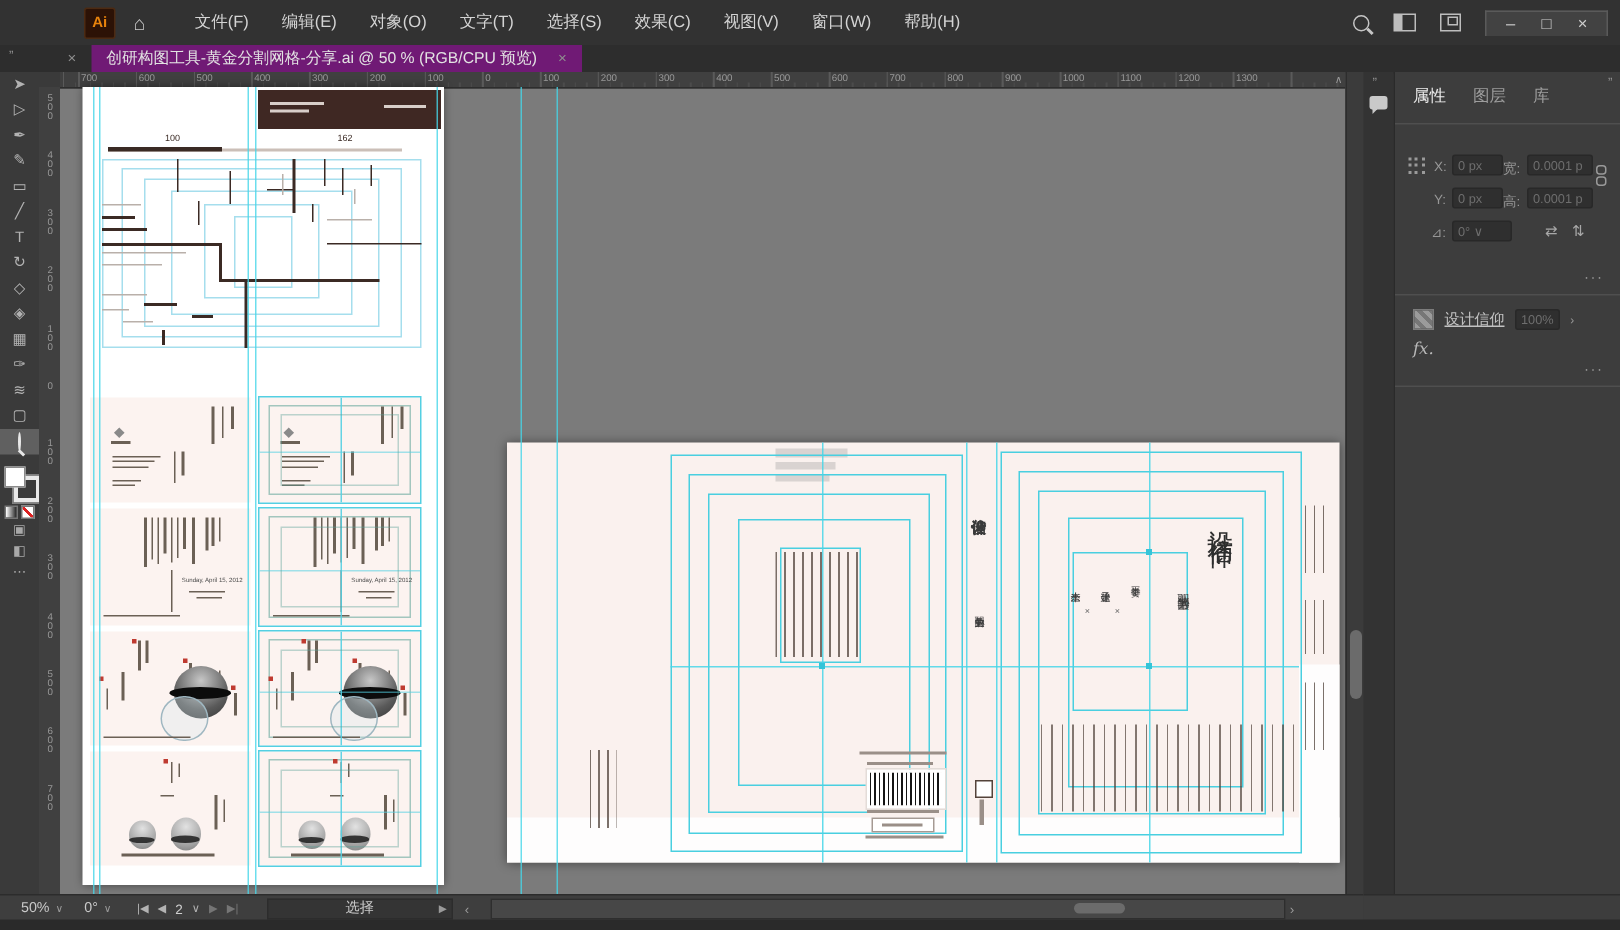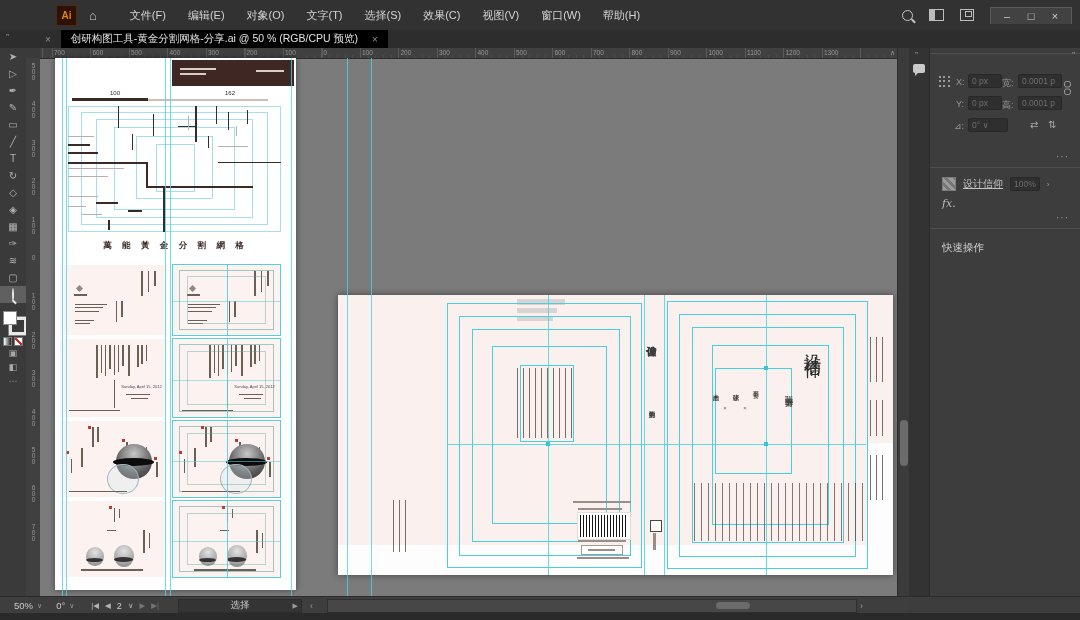--- a/index.html
+++ b/index.html
@@ -24,21 +24,21 @@
   .arr-icon::after{content:'';position:absolute;right:1px;top:1px;width:5px;height:4px;border:1px solid #bdbdbd}
   .winbtn{color:#cfcfcf;font-size:11px;width:16px;text-align:center}
   #winbtns{display:flex;gap:8px;border:1px solid #5a5a5a;border-bottom:none;padding:2px 8px;background:#424242}
 
   
   #tabbar{position:absolute;left:0;top:30px;width:1080px;height:18px;background:#2d2d2d;
           border-bottom:1px solid #242424;display:flex;align-items:stretch}
   .quotes{color:#8f8f8f;font-size:9px}
   .tab{display:flex;align-items:center;padding:0 10px;font-size:10.5px;color:#a6a6a6;white-space:nowrap}
   .tab .close{margin-left:14px;font-size:10px;color:#8f8f8f}
-  .tab.active{background:#000000;color:#e2e2e2}
+  .tab.active{background:#701a75;color:#e2e2e2}
 
   
   #toolbar{position:absolute;left:0;top:48px;width:26px;height:548px;background:#3a3a3a;border-right:1px solid #2d2d2d}
   .tool{width:26px;height:17px;line-height:17px;text-align:center;font-size:10px;color:#b2b2b2}
   .tool.active{background:#606060;color:#fff}
   .tool .mag{margin:3px auto;border-color:#e8e8e8}.tool .mag::after{background:#e8e8e8}
   #swatches{position:relative;width:26px;height:26px;margin-top:6px}
   #fill-swatch{position:absolute;left:3px;top:2px;width:12px;height:12px;background:#fff;border:1px solid #8a8a8a;z-index:2}
   #stroke-swatch{position:absolute;left:9px;top:8px;width:12px;height:12px;border:3px solid #e9e9e9;outline:1px solid #808080;background:transparent}
   .mini-sw{display:flex;gap:2px;justify-content:center;margin-top:2px}
@@ -303,21 +303,20 @@
           <div class="gy" style="left: 0px; top: 30px; width: 26px; height: 1px;"></div>
           <div class="gy" style="left: 0px; top: 70px; width: 40px; height: 1px;"></div>
           <div class="gy" style="left: 0px; top: 90px; width: 30px; height: 1px;"></div>
           <div class="gy" style="left: 14px; top: 108px; width: 20px; height: 1px;"></div>
           <div class="gy" style="left: 150px; top: 40px; width: 30px; height: 1px;"></div>
           <div class="gy" style="left: 120px; top: 10px; width: 1px; height: 14px;"></div>
           <div class="gy" style="left: 0px; top: 100px; width: 18px; height: 1px;"></div>
           <div class="gy" style="left: 168px; top: 20px; width: 1px; height: 10px;"></div>
           <div class="gy" style="left: 0px; top: 62px; width: 56px; height: 1px;"></div>
         </div>
-      <div id="ab1-caption">萬 能 黃 金 分 割 網 格</div>
       <div id="thumbs">
           <div class="thumb" style="left: 5px; top: 207px; width: 107px; height: 70px;">
             <i class="dia" style="left:16%;top:30%"></i>
             <i class="dec" style="left:13%;top:42%;width:12%;height:2%;"></i>
             <i class="dec" style="left:76%;top:8%;width:1.5%;height:36%;"></i>
             <i class="dec" style="left:82%;top:8%;width:1.5%;height:30%;"></i>
             <i class="dec" style="left:88%;top:8%;width:1.5%;height:22%;"></i>
             <i class="dec" style="left:14%;top:55%;width:30%;height:1.6%;"></i>
             <i class="dec" style="left:14%;top:60%;width:26%;height:1.6%;"></i>
             <i class="dec" style="left:14%;top:65%;width:22%;height:1.6%;"></i>
@@ -514,20 +513,25 @@
   <div id="vscroll">
     <div id="vthumb"></div>
   </div>
   <div id="commentstrip">
     <span class="quotes" style="position:absolute;left:6px;top:2px">”</span>
     <div id="comment-bubble"></div>
   </div>
 
   <div id="panel">
     <span class="quotes" style="position:absolute;right:6px;top:2px">”</span>
+    <div id="panel-tabs">
+      <span class="ptab active">属性</span>
+      <span class="ptab">图层</span>
+      <span class="ptab">库</span>
+    </div>
     <div class="pdiv"></div>
     <div id="transform-grid">
       <div class="refpt">
           <i></i>
           <i></i>
           <i></i>
           <i></i>
           <i></i>
           <i></i>
           <i></i>
@@ -555,21 +559,20 @@
     <div class="pdiv"></div>
     <div class="app-row">
       <span class="op-sw"></span>
       <span class="ulink">设计信仰</span>
       <span class="pfield">100%</span>
       <span style="color:#9a9a9a;font-size:8px">›</span>
     </div>
     <div class="fx">fx.</div>
     <div class="more-dots">···</div>
     <div class="pdiv"></div>
-    <div class="psec-title">快速操作</div>
   </div>
 
   <div id="statusbar">
     <div class="sb-group">
       <span>50%</span>
       <span class="sb-chev">∨</span>
     </div>
     <div class="sb-group">
       <span>0°</span>
       <span class="sb-chev">∨</span>

